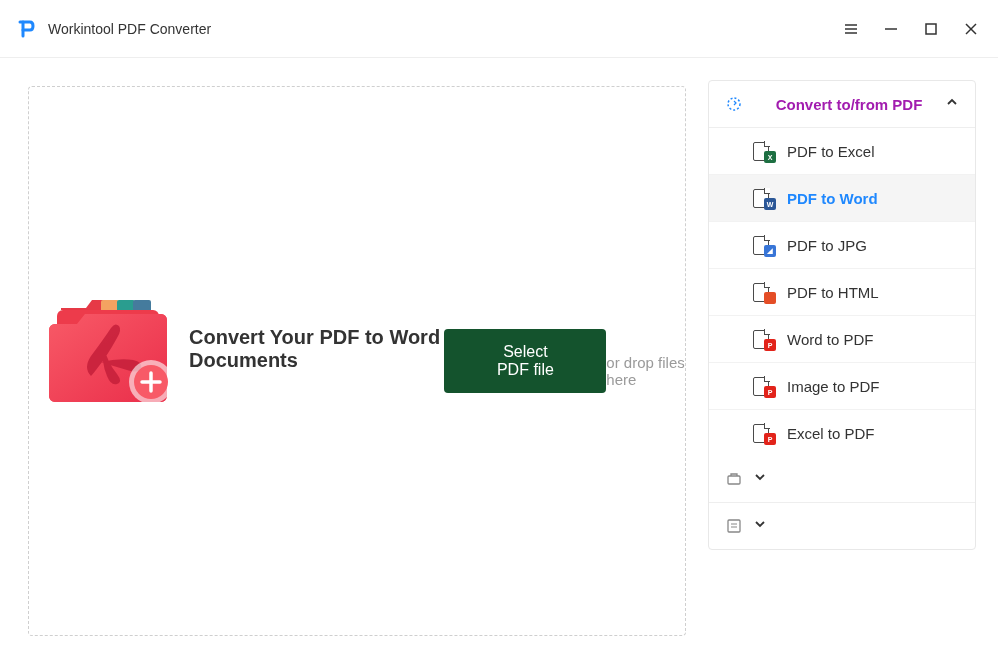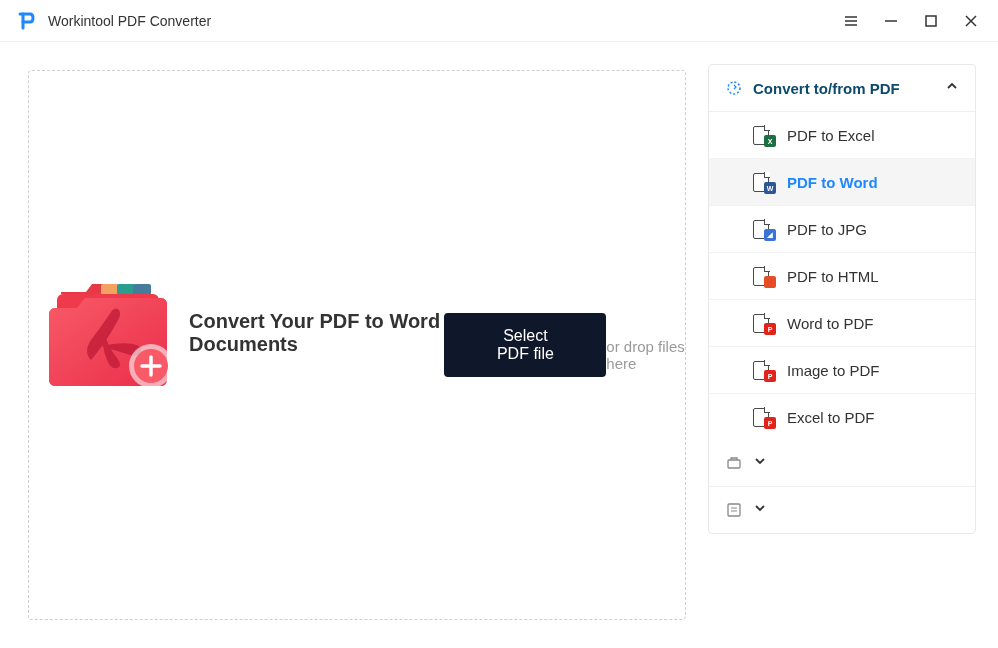--- a/index.html
+++ b/index.html
@@ -4,21 +4,21 @@
   <style>
     * { margin: 0; padding: 0; box-sizing: border-box; }
     body {
       font-family: -apple-system, BlinkMacSystemFont, "Segoe UI", Arial, sans-serif;
       background: #ffffff;
       width: 998px;
       height: 648px;
       overflow: hidden;
     }
     .titlebar {
-      height: 42px;
+      height: 58px;
       display: flex;
       align-items: center;
       padding: 0 16px;
       border-bottom: 1px solid #eeeeee;
     }
     .app-logo {
       width: 22px; height: 22px;
       display: flex; align-items: center; justify-content: center;
     }
     .app-title {
@@ -58,21 +58,21 @@
       margin-bottom: 20px;
     }
     .drop-heading {
       font-size: 20px;
       font-weight: 700;
       color: #333;
       margin-top: 18px;
       margin-bottom: 42px;
     }
     .select-btn {
-      background: #0f172a;
+      background: #14532d;
       color: #fff;
       border: none;
       border-radius: 4px;
       padding: 14px 44px;
       font-size: 16px;
       cursor: pointer;
       font-weight: 400;
     }
     .drop-hint {
       font-size: 15px;
@@ -97,22 +97,23 @@
     }
     .section-header:last-child { border-bottom: none; }
     .section-icon {
       width: 18px; height: 18px;
       margin-right: 10px;
       display: flex; align-items: center; justify-content: center;
     }
     .section-title {
       font-size: 15px;
       font-weight: 700;
-      color: #0c4a6e;
+      color: #a21caf;
       flex: 1;
+      text-align: center;
     }
     .section-chevron { color: #333; }
     .section-items { }
     .nav-item {
       display: flex;
       align-items: center;
       padding: 13px 16px 13px 42px;
       cursor: pointer;
       border-bottom: 1px solid #f2f2f2;
     }

